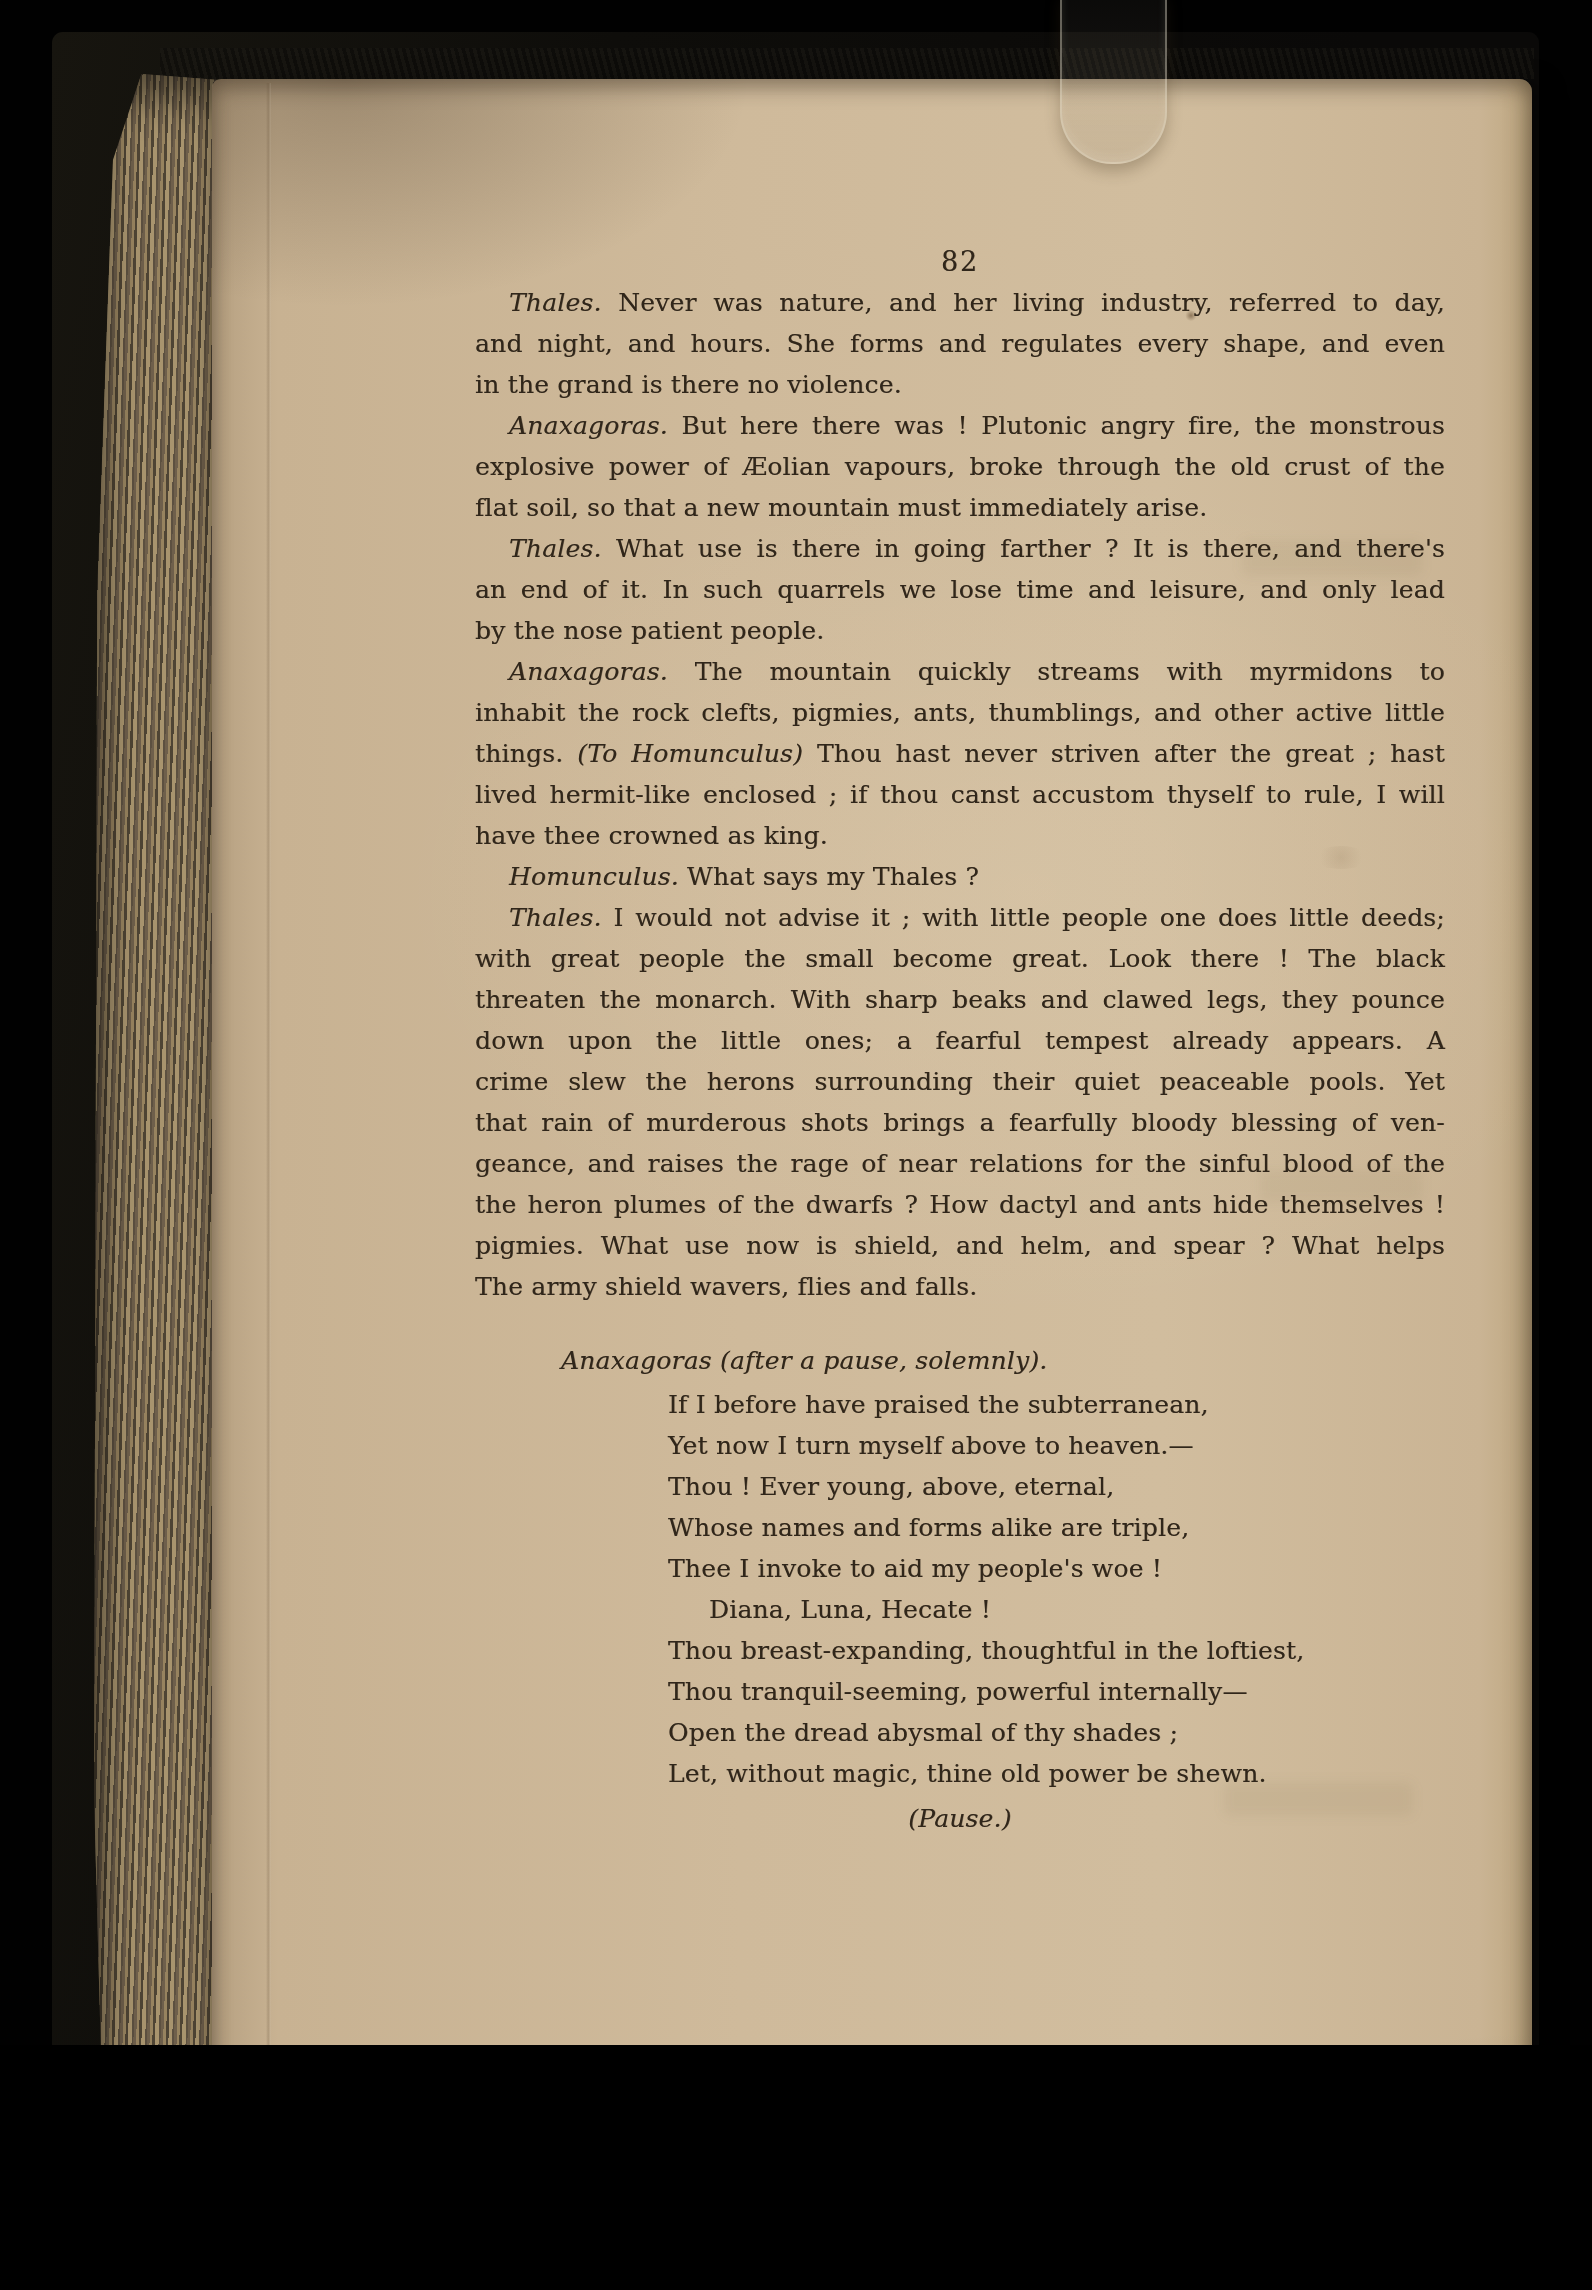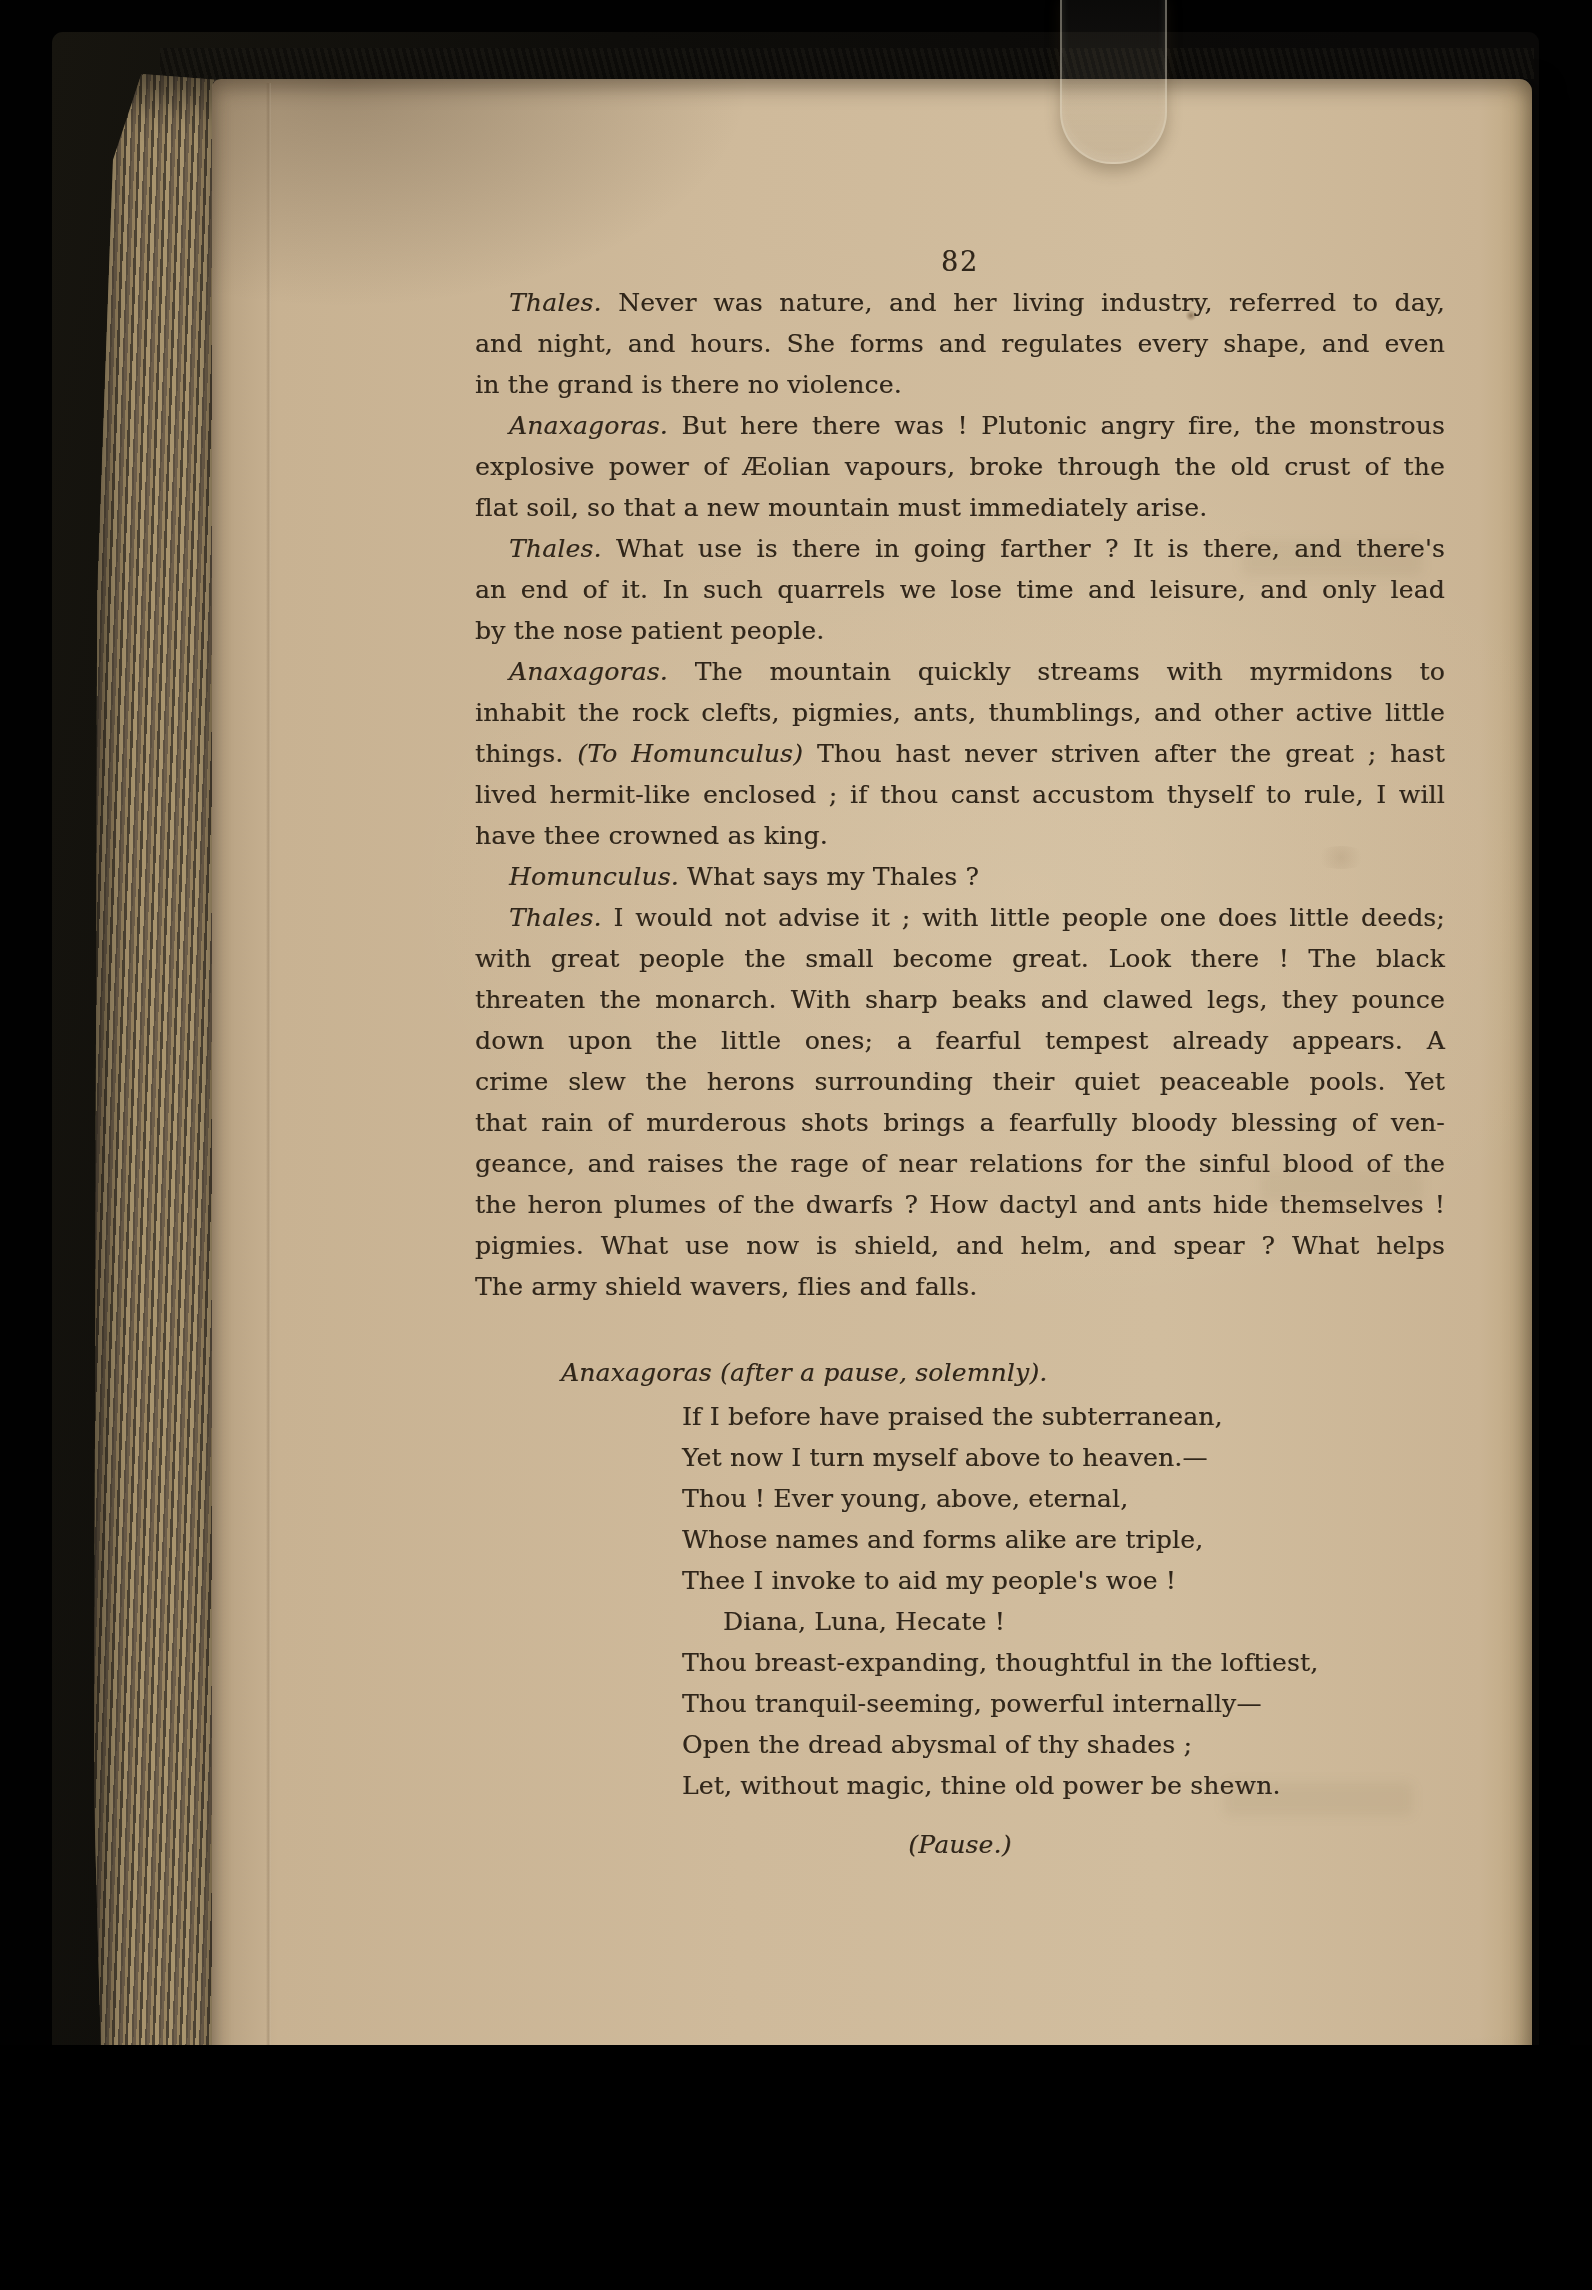--- a/index.html
+++ b/index.html
@@ -44,26 +44,26 @@
   .text{position:absolute;left:475px;top:241px;width:970px;color:#30261a;
         font-size:25px;line-height:41px;letter-spacing:0.2px;
         text-shadow:0.4px 0.4px 0.6px rgba(48,38,26,.45);}
   .pageno{text-align:center;font-size:27px;letter-spacing:1.8px;margin:0;}
   p.speech{margin:0;}
   .line{display:block;text-align:justify;text-align-last:justify;white-space:normal;}
   .line.first{text-indent:34px;}
   .line.last{text-align-last:left;}
   .sp{font-style:italic;}
   .heading{margin:0;padding-left:86px;font-style:italic;}
-  .verse{margin:18px;padding-left:189px;}
+  .verse{margin:4px;padding-left:189px;}
   .vline{display:block;}
   .vline.indent{padding-left:41px;}
   .pause{margin:2px;text-align:center;font-style:italic;}
   .mt1{margin-top:41px;} .mt2{margin-top:33px;} .mt3{margin-top:4.5px;} .mt4{margin-top:1.8px;}
-  .mt5{margin-top:37px;} .mt6{margin-top:33px;} .mt7{margin-top:45px;} .mt8{margin-top:2.7px;} .mt9{margin-top:1.8px;}
+  .mt5{margin-top:37px;} .mt6{margin-top:33px;} .mt7{margin-top:33px;} .mt8{margin-top:2.7px;} .mt9{margin-top:1.8px;}
 </style>
 </head>
 <body>
 
 <div class="stage">
   <div class="cover"></div>
   <div class="edges"></div>
   <div class="page"></div>
   <div class="crease"></div>
   <div class="stain s1"></div>

